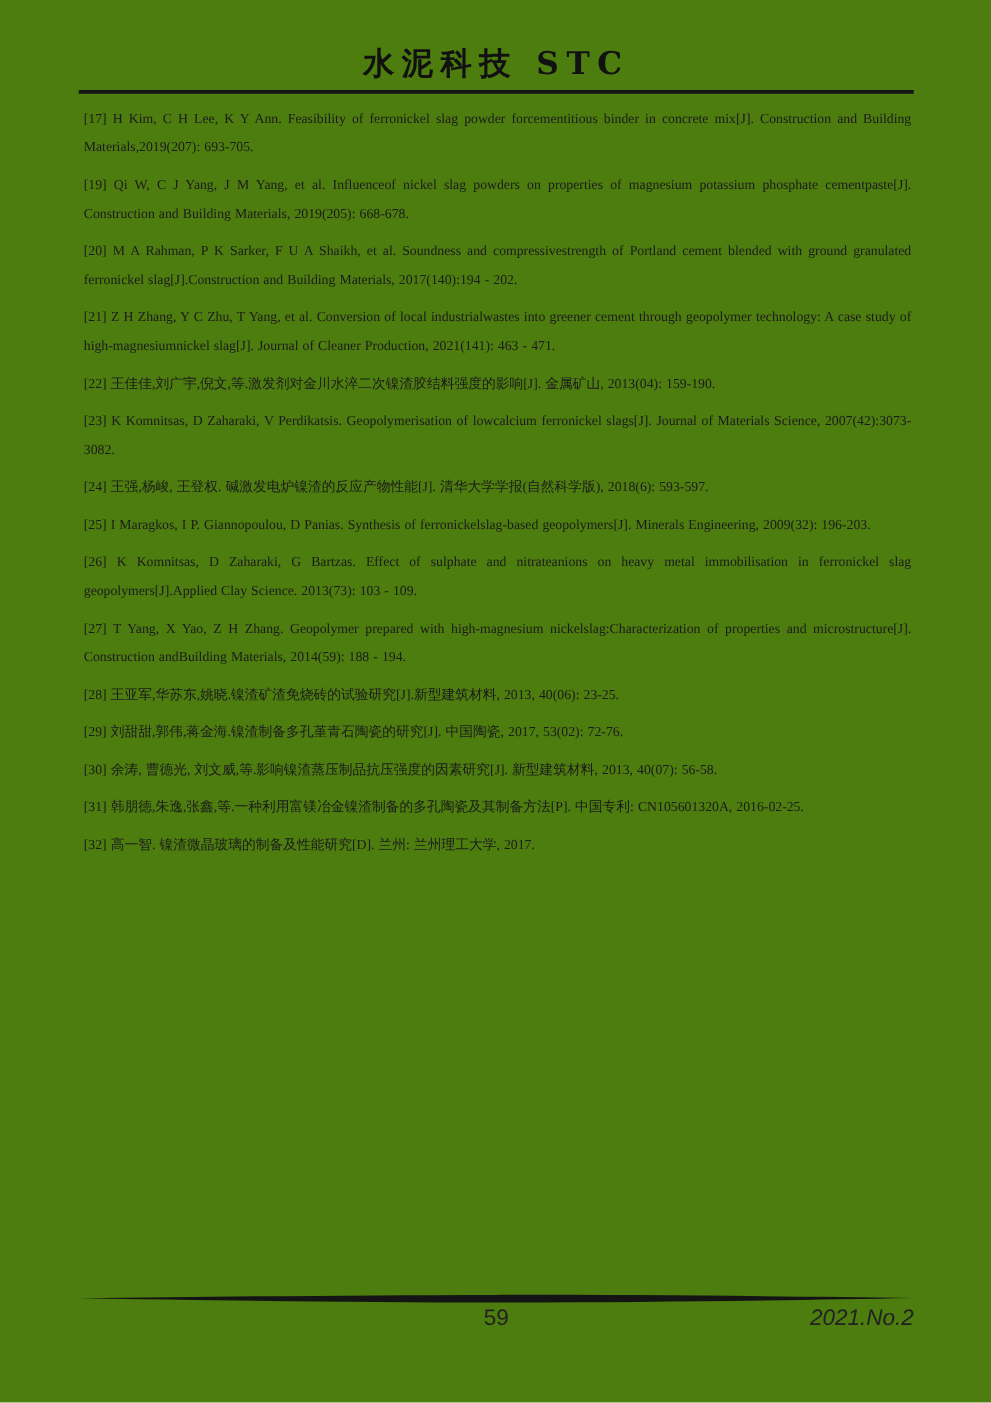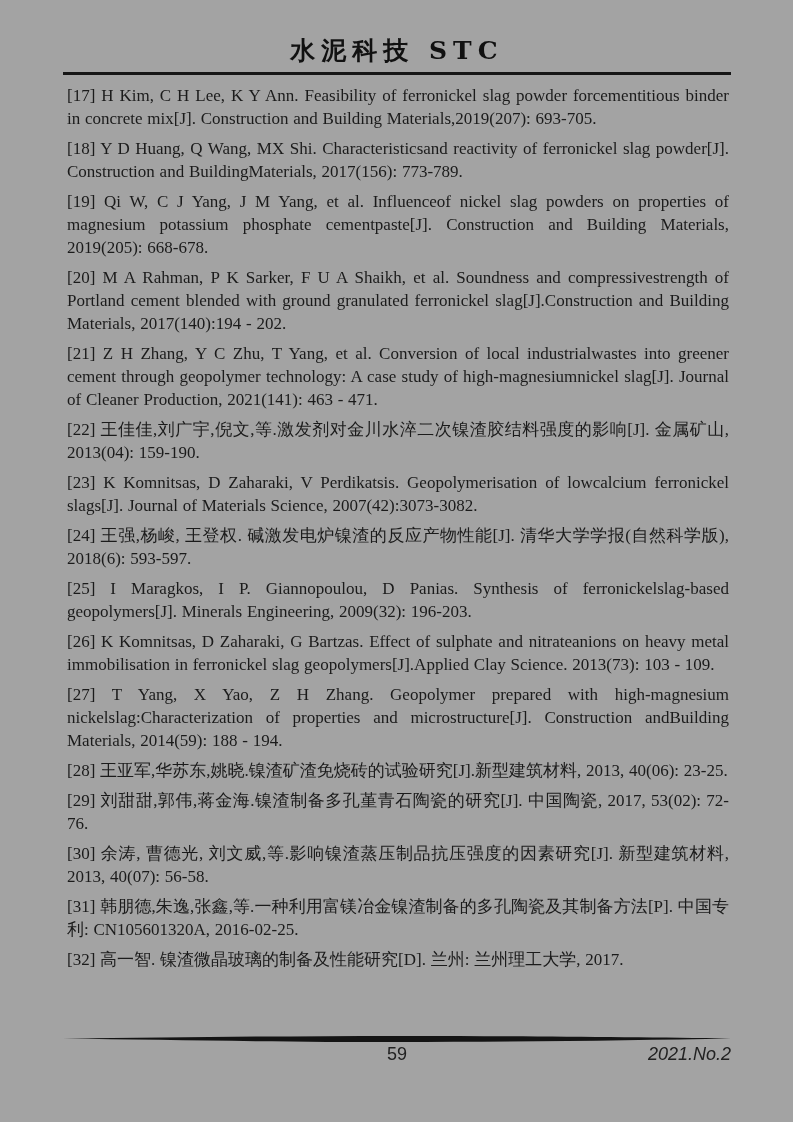--- a/index.html
+++ b/index.html
@@ -4,21 +4,21 @@
 <style>
   html, body {
     margin: 0;
     padding: 0;
     background: #ffffff;
   }
   .page {
     position: relative;
     width: 793px;
     height: 1122px;
-    background: #a3a3a3;
+    background: #4d7c0f;
     color: #1b1b1b;
     overflow: hidden;
     font-family: "Liberation Serif", "DejaVu Serif", serif;
   }
   .header {
     margin: 0 62px 0 63px;
     padding-top: 34px;
     padding-bottom: 5px;
     text-align: center;
     border-bottom: 3px solid #161616;
@@ -28,21 +28,21 @@
     font-family: "DejaVu Serif", "Liberation Serif", serif;
     font-size: 25px;
     font-weight: 600;
     letter-spacing: 6px;
     color: #111;
     white-space: nowrap;
   }
   .refs {
     margin: 9px 64px 0 67px;
     width: 662px;
-    font-size: 17px;
+    font-size: 11px;
     line-height: 23px;
     text-align: justify;
     text-justify: inter-word;
     color: #1b1b1b;
   }
   .ref {
     margin: 0 0 7px 0;
     word-spacing: 0.5px;
   }
   .footer {
@@ -81,21 +81,20 @@
 <body>
 
 <div class="page">
 
   <div class="header">
     <span class="journal-title">水泥科技 STC</span>
   </div>
 
   <div class="refs">
     <p class="ref">[17] H Kim, C H Lee, K Y Ann. Feasibility of ferronickel slag powder forcementitious binder in concrete mix[J]. Construction and Building Materials,2019(207): 693-705.</p>
-    <p class="ref">[18] Y D Huang, Q Wang, MX Shi. Characteristicsand reactivity of ferronickel slag powder[J]. Construction and BuildingMaterials, 2017(156): 773-789.</p>
     <p class="ref">[19] Qi W, C J Yang, J M Yang, et al. Influenceof nickel slag powders on properties of magnesium potassium phosphate cementpaste[J]. Construction and Building Materials, 2019(205): 668-678.</p>
     <p class="ref">[20] M A Rahman, P K Sarker, F U A Shaikh, et al. Soundness and compressivestrength of Portland cement blended with ground granulated ferronickel slag[J].Construction and Building Materials, 2017(140):194 - 202.</p>
     <p class="ref">[21] Z H Zhang, Y C Zhu, T Yang, et al. Conversion of local industrialwastes into greener cement through geopolymer technology: A case study of high-magnesiumnickel slag[J]. Journal of Cleaner Production, 2021(141): 463 - 471.</p>
     <p class="ref">[22] 王佳佳,刘广宇,倪文,等.激发剂对金川水淬二次镍渣胶结料强度的影响[J].  金属矿山, 2013(04): 159-190.</p>
     <p class="ref">[23] K Komnitsas, D Zaharaki, V Perdikatsis. Geopolymerisation of lowcalcium ferronickel slags[J]. Journal of Materials Science, 2007(42):3073-3082.</p>
     <p class="ref">[24] 王强,杨峻, 王登权. 碱激发电炉镍渣的反应产物性能[J].  清华大学学报(自然科学版), 2018(6): 593-597.</p>
     <p class="ref">[25] I Maragkos, I P. Giannopoulou, D Panias. Synthesis of ferronickelslag-based geopolymers[J]. Minerals Engineering, 2009(32): 196-203.</p>
     <p class="ref">[26] K Komnitsas, D Zaharaki, G Bartzas. Effect of sulphate and nitrateanions on heavy metal immobilisation in ferronickel slag geopolymers[J].Applied Clay Science. 2013(73): 103 - 109.</p>
     <p class="ref">[27] T Yang, X Yao, Z H Zhang. Geopolymer prepared with high-magnesium nickelslag:Characterization of properties and microstructure[J]. Construction andBuilding Materials, 2014(59): 188 - 194.</p>
     <p class="ref">[28] 王亚军,华苏东,姚晓.镍渣矿渣免烧砖的试验研究[J].新型建筑材料, 2013, 40(06): 23-25.</p>

